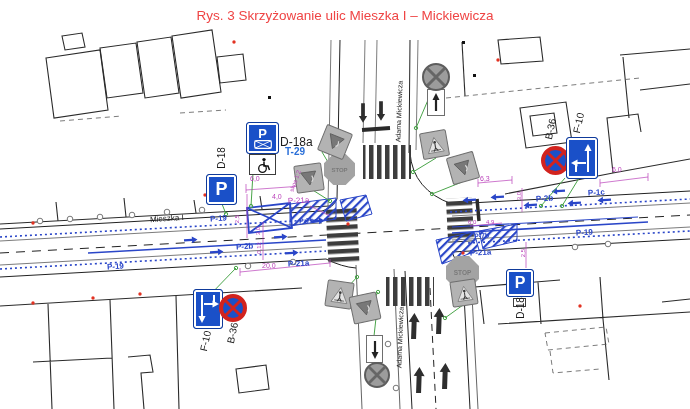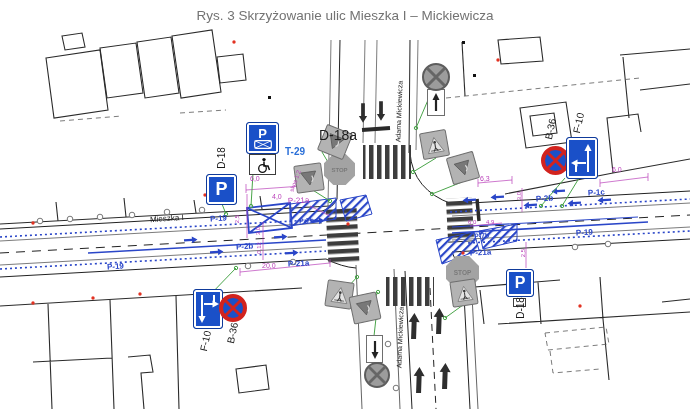--- a/index.html
+++ b/index.html
@@ -1,19 +1,19 @@
 <!DOCTYPE html>
 <html><head>
 <meta charset="utf-8">
 <style>
   html,body{margin:0;padding:0;background:#fff}
   #stage{position:relative;width:690px;height:409px;background:#fff;overflow:hidden;
          font-family:"Liberation Sans",sans-serif}
   .title{position:absolute;left:0;top:8px;width:690px;text-align:center;
-         font-size:13.5px;color:#737373;font-family:"Liberation Sans",sans-serif}
+         font-size:13.5px;color:#ef4444;font-family:"Liberation Sans",sans-serif}
   #plan{position:absolute;left:0;top:0}
   .label{position:absolute;white-space:nowrap;line-height:1;transform-origin:center;
          font-family:"Liberation Sans",sans-serif}
   .ink{color:#1c1c1c}
   .blu{color:#2a46c8;font-weight:bold}
   .blu2{color:#2a6fd8;font-weight:bold}
   .mag{color:#b93fb9}
   .sign{position:absolute;box-sizing:border-box;display:flex;align-items:center;
         justify-content:center;transform-origin:center}
   .blue-sq{background:#1a50c8;border:1px solid #0f3a9a;border-radius:3px;
@@ -329,21 +329,21 @@
   </div>
   <div class="sign circle-x" style="left:364px;top:362px;width:26px;height:26px">
     <svg width="22" height="22" viewBox="0 0 24 24">
       <path d="M3,3 L21,21 M21,3 L3,21" stroke="#666" stroke-width="3"></path>
     </svg>
   </div>
 <div class="label ink" style="left: 150px; top: 215px; font-size: 8px; transform: rotate(-4deg);">Mieszka I</div>
     <div class="label ink" style="left: 349px; top: 108px; font-size: 7px; width: 100px; text-align: center; transform: rotate(-88deg);">Adama Mickiewicza</div>
     <div class="label ink" style="left: 350px; top: 334px; font-size: 7px; width: 100px; text-align: center; transform: rotate(-88deg);">Adama Mickiewicza</div>
     <div class="label ink" style="left: 206px; top: 153px; font-size: 10px; width: 32px; text-align: center; transform: rotate(-90deg);">D-18</div>
-    <div class="label ink" style="left: 280px; top: 128px; font-size: 14px; padding-left: 39px;">D-18a</div>
+    <div class="label ink" style="left: 280px; top: 136px; font-size: 12px;">D-18a</div>
     <div class="label blu2" style="left: 285px; top: 147px; font-size: 10px; text-align: right;">T-29</div>
     <div class="label ink" style="left: 536px; top: 124px; font-size: 10px; width: 30px; text-align: center; transform: rotate(-78deg);">B-36</div>
     <div class="label ink" style="left: 564px; top: 118px; font-size: 10px; width: 30px; text-align: center; transform: rotate(-78deg);">F-10</div>
     <div class="label ink" style="left: 218px; top: 328px; font-size: 10px; width: 30px; text-align: center; transform: rotate(-78deg);">B-36</div>
     <div class="label ink" style="left: 191px; top: 336px; font-size: 10px; width: 30px; text-align: center; transform: rotate(-78deg);">F-10</div>
     <div class="label ink" style="left: 505px; top: 303px; font-size: 10px; width: 32px; text-align: center; transform: rotate(-90deg);">D-18</div>
     <div class="label blu" style="left: 210px; top: 215px; font-size: 8px; transform: rotate(-4deg);">P-19</div>
     <div class="label blu" style="left: 107px; top: 263px; font-size: 8px; transform: rotate(-4deg);">P-19</div>
     <div class="label blu" style="left: 576px; top: 229px; font-size: 8px; transform: rotate(-3deg);">P-19</div>
     <div class="label blu" style="left: 236px; top: 243px; font-size: 8px; transform: rotate(-4deg);">P-2b</div>

